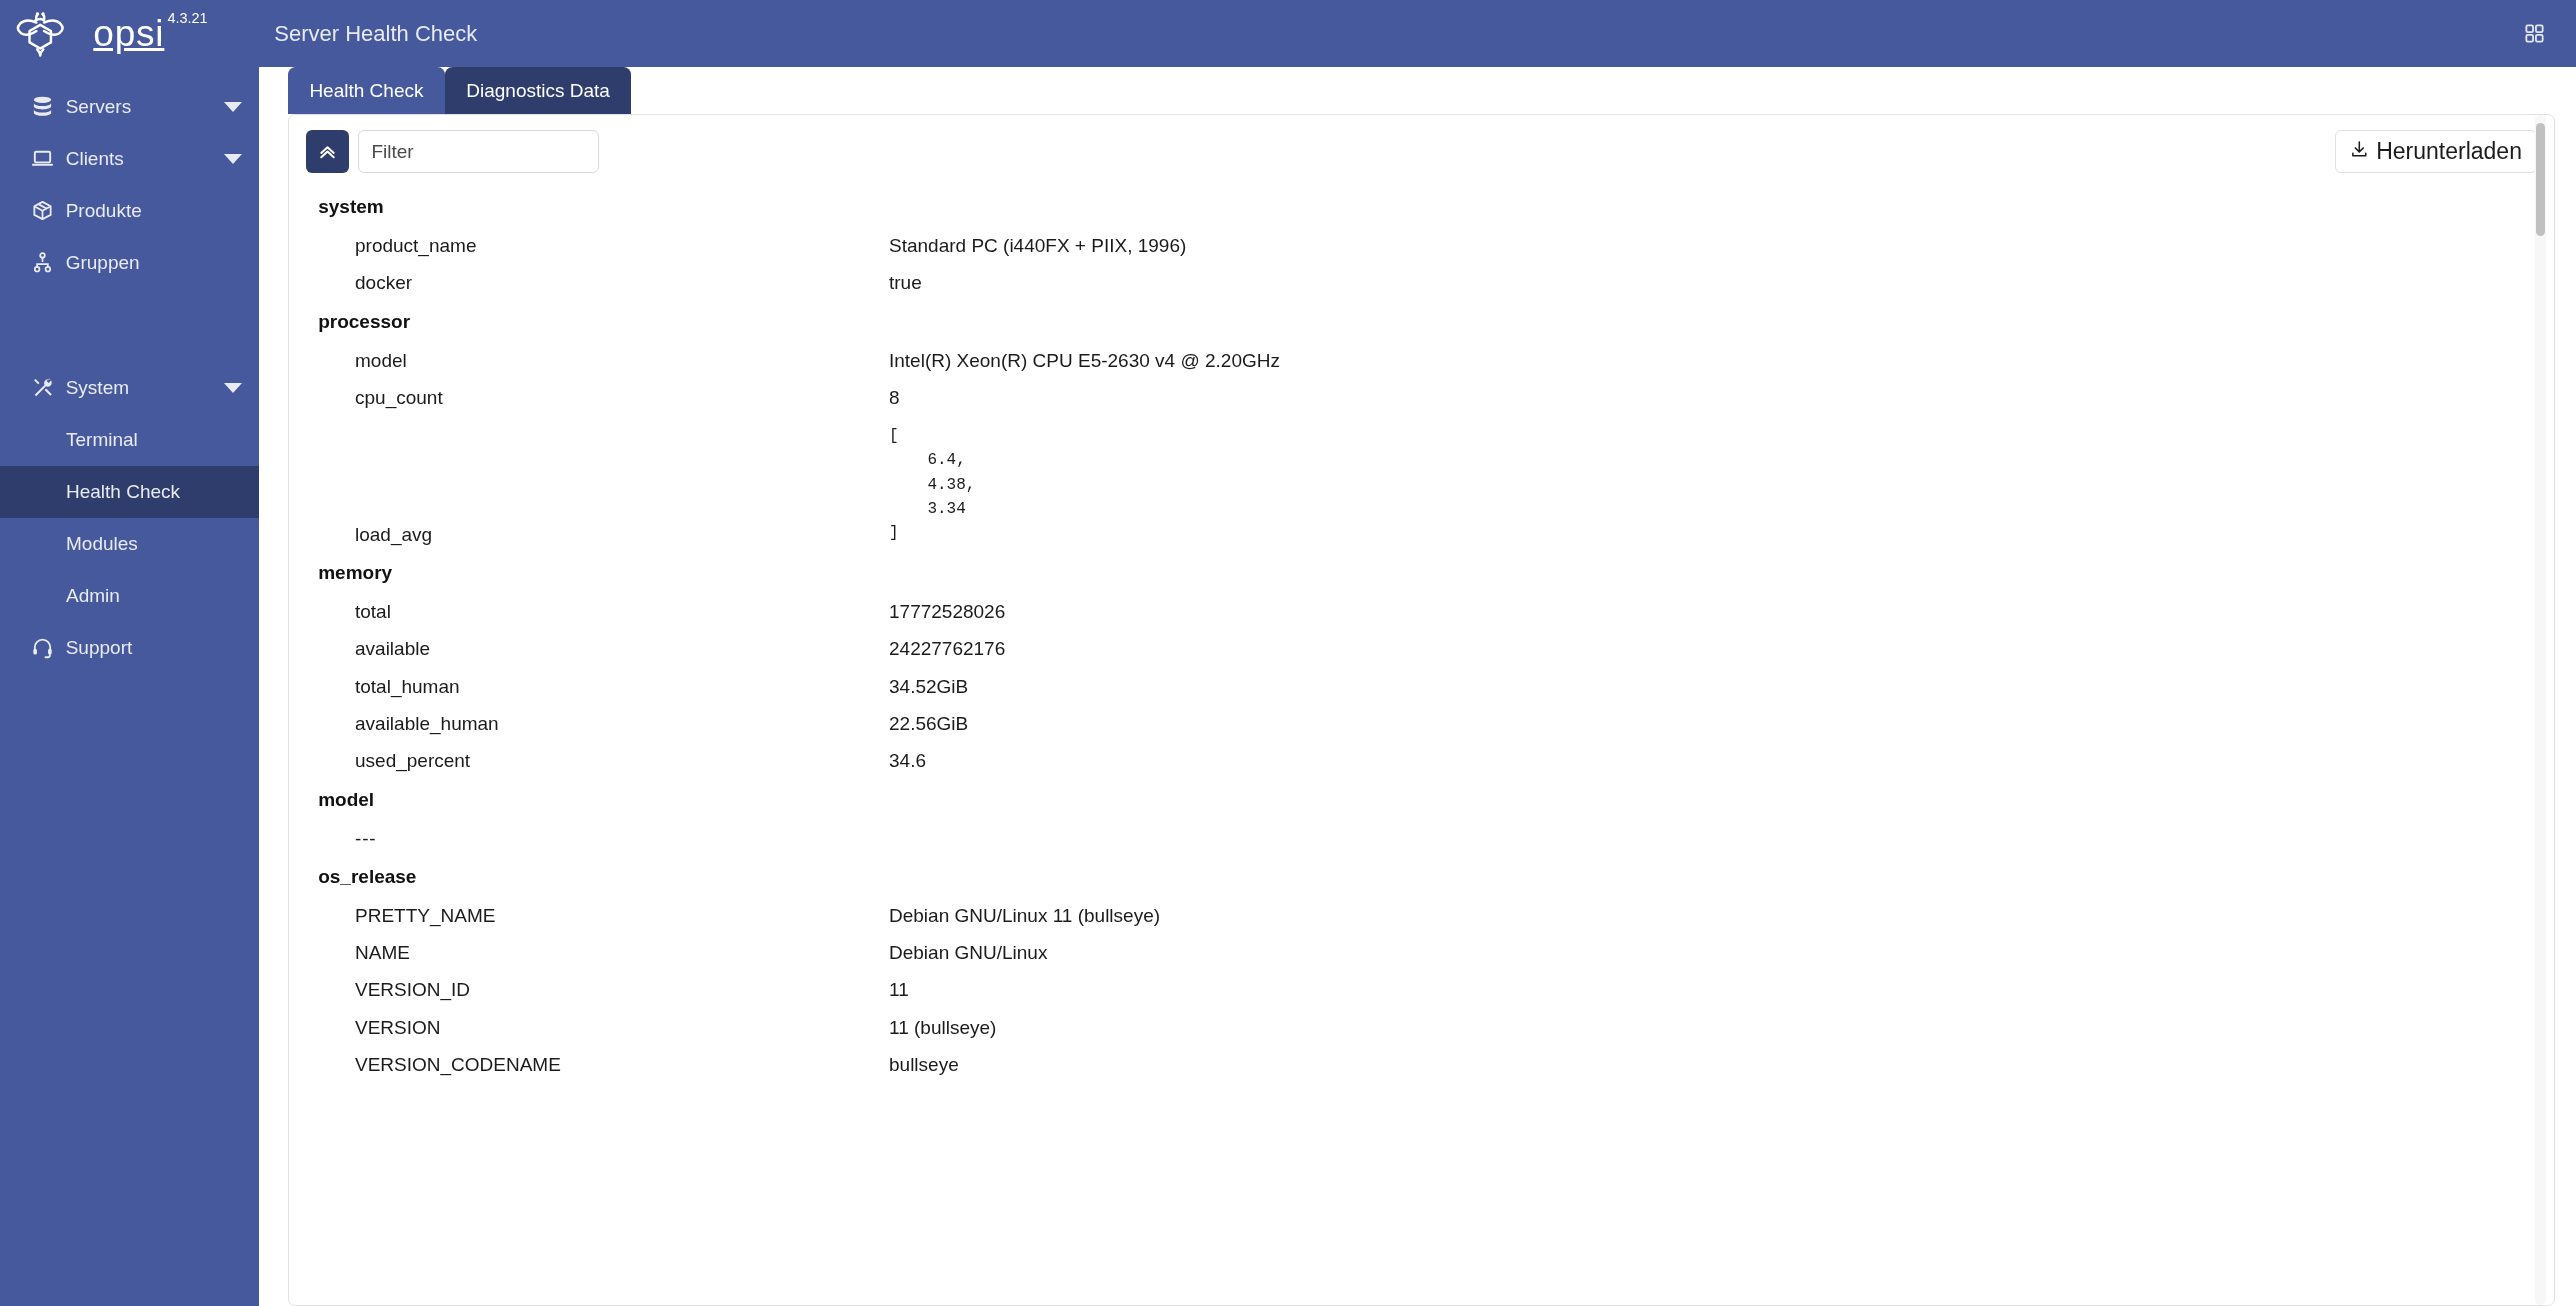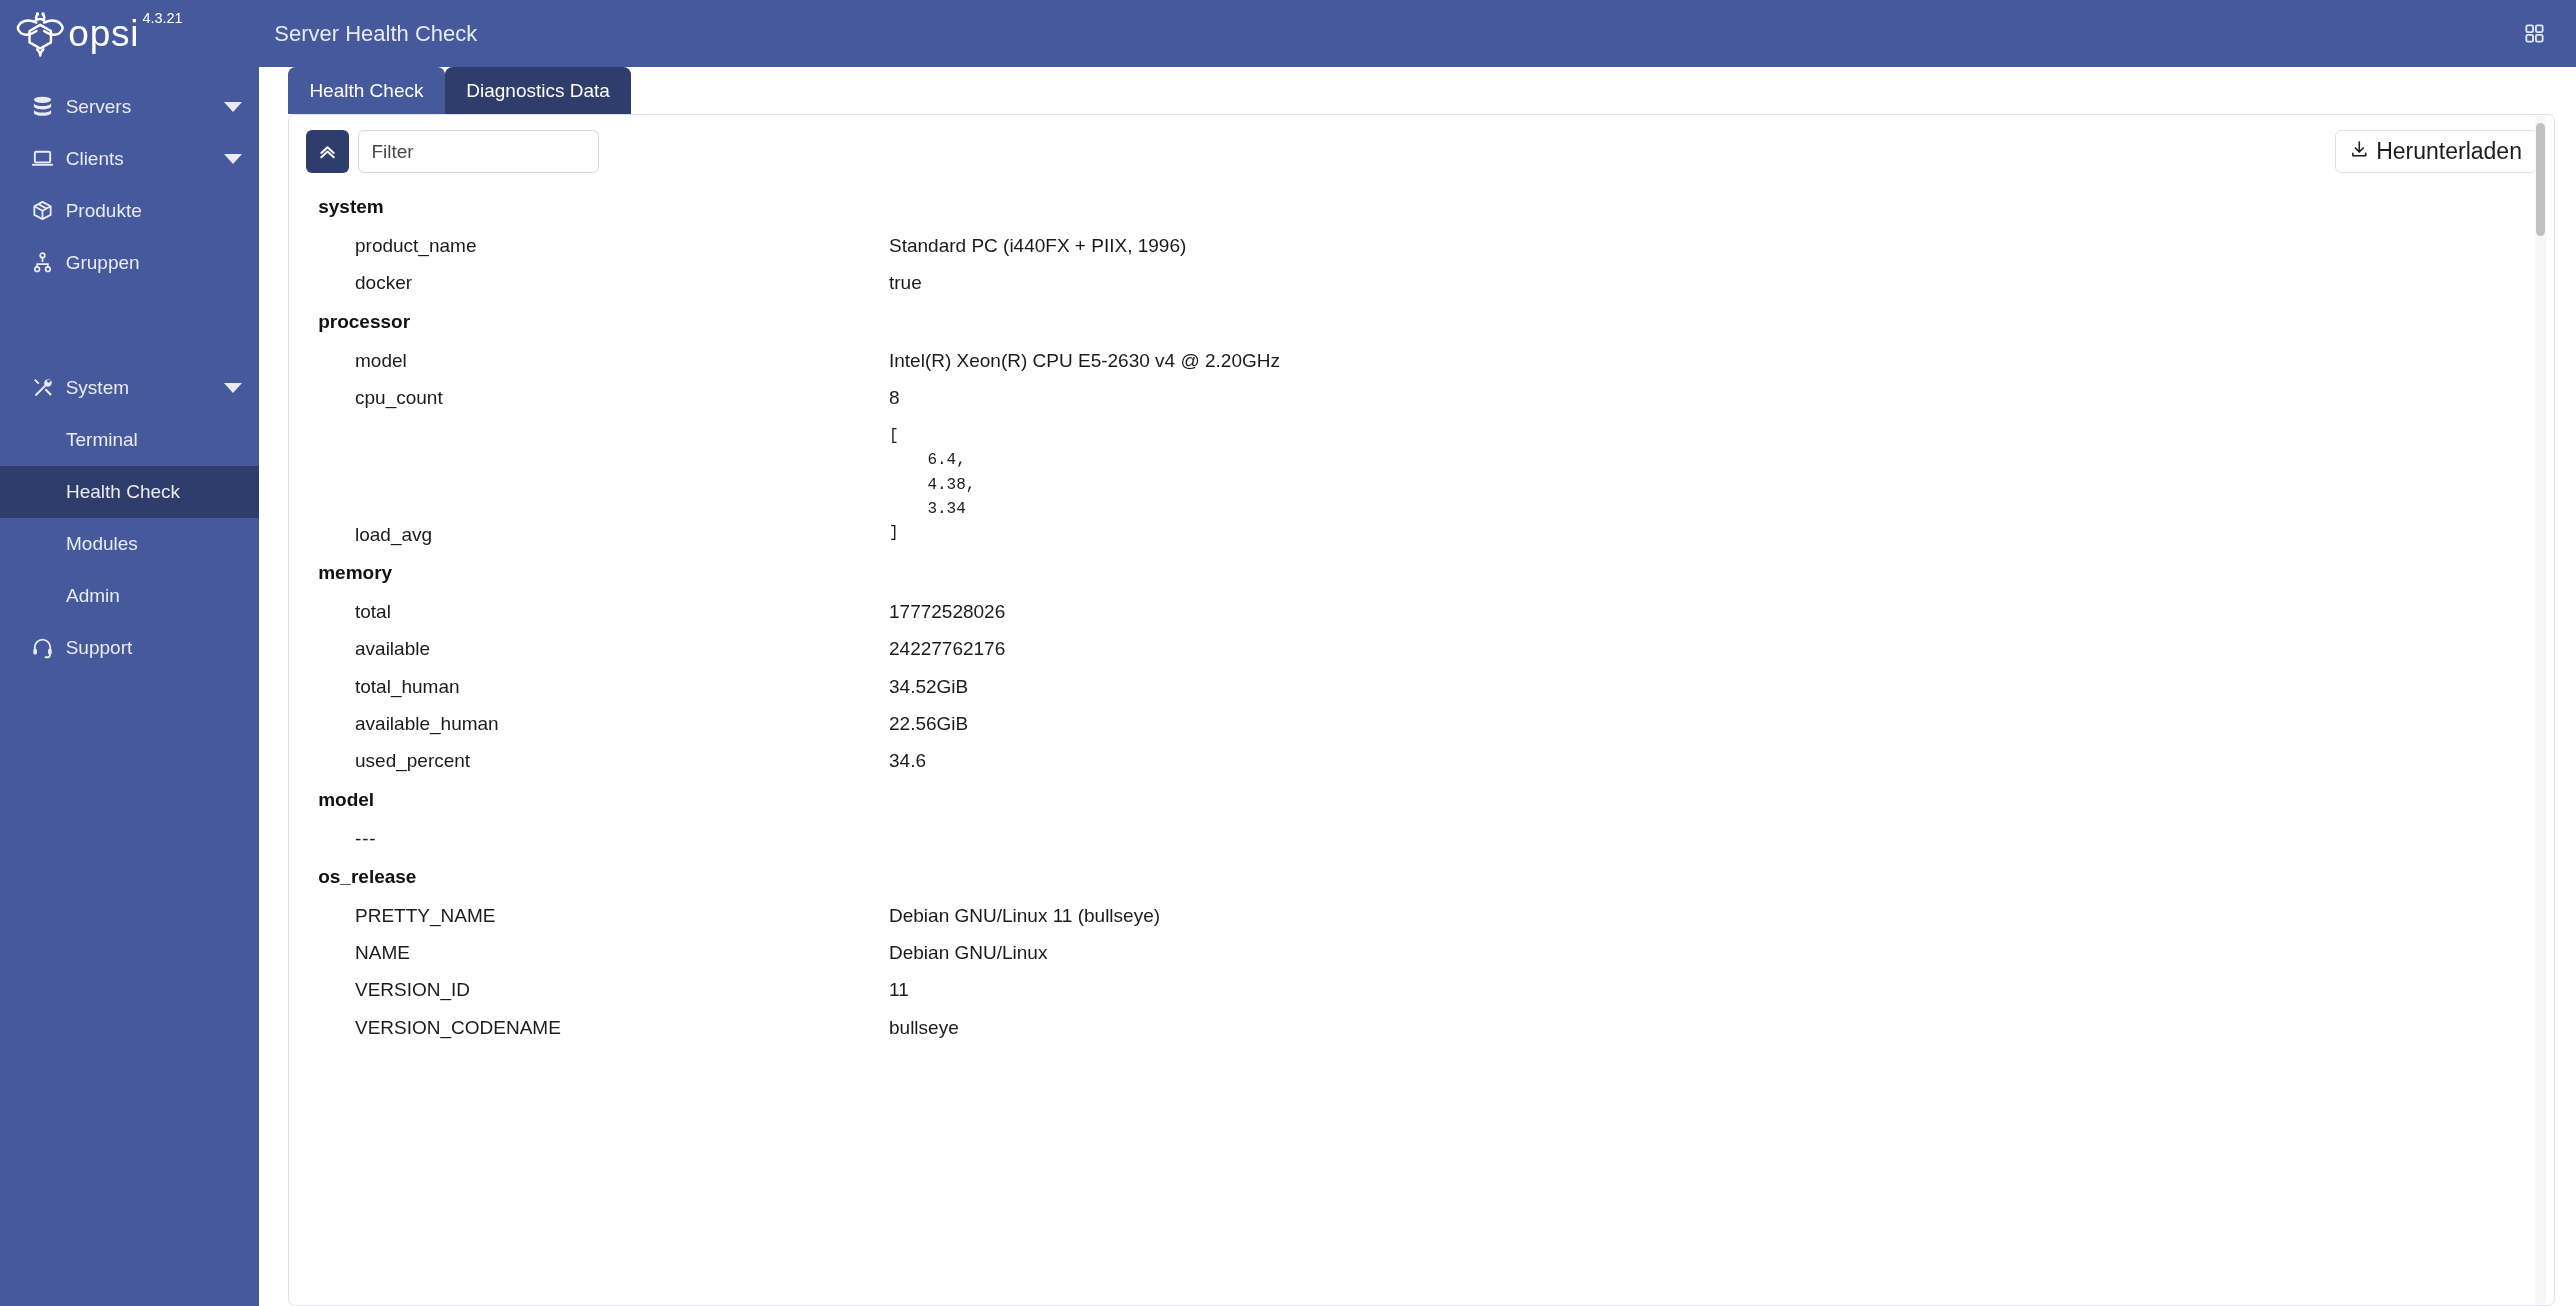--- a/index.html
+++ b/index.html
@@ -17,21 +17,21 @@
   
   .topbar {
     height: 67px; flex: 0 0 67px;
     background: #45599c;
     display: flex; align-items: center;
     position: relative; z-index: 5;
   }
   .brand { width: 259px; flex: 0 0 259px; display: flex; align-items: flex-start; padding-left: 15.3px; height: 67px; }
   .brand-inner { display: flex; align-items: center; height: 67px; position: relative; }
   .bee-logo { width: 52px; height: 46px; flex: 0 0 52px; }
-  .brand-word { font-size: 37px; font-weight: 300; color: #ffffff; letter-spacing: 0.8px; margin-left: 1px; line-height: 1; }
+  .brand-word { font-size: 37px; font-weight: 300; color: #ffffff; letter-spacing: 0.8px; margin-left: 26px; line-height: 1; text-decoration: underline; }
   .brand-ver { font-size: 14.5px; color: #ffffff; position: relative; top: -15.3px; left: 3px; font-weight: 400; }
   .page-title { font-size: 22px; color: #e8eaf2; font-weight: 400; padding-left: 15.3px; }
   .apps-btn { margin-left: auto; margin-right: 24.4px; width: 34px; height: 34px; display: flex; align-items: center; justify-content: center; cursor: pointer; }
 
   
   .body-row { flex: 1 1 auto; display: flex; min-height: 0; }
 
   
   .sidebar {
     width: 259px; flex: 0 0 259px;
@@ -375,20 +375,24 @@
               </div>
               <div class="kv-row">
                 <div class="kv-key">NAME</div>
                 <div class="kv-val">Debian GNU/Linux</div>
               </div>
               <div class="kv-row">
                 <div class="kv-key">VERSION_ID</div>
                 <div class="kv-val">11</div>
               </div>
               <div class="kv-row">
+                <div class="kv-key">VERSION</div>
+                <div class="kv-val">11 (bullseye)</div>
+              </div>
+              <div class="kv-row">
                 <div class="kv-key">VERSION_CODENAME</div>
                 <div class="kv-val">bullseye</div>
               </div>
             </div>
         </div>
 
         <div class="vscroll-track">
           <div class="vscroll-thumb"></div>
         </div>
 

